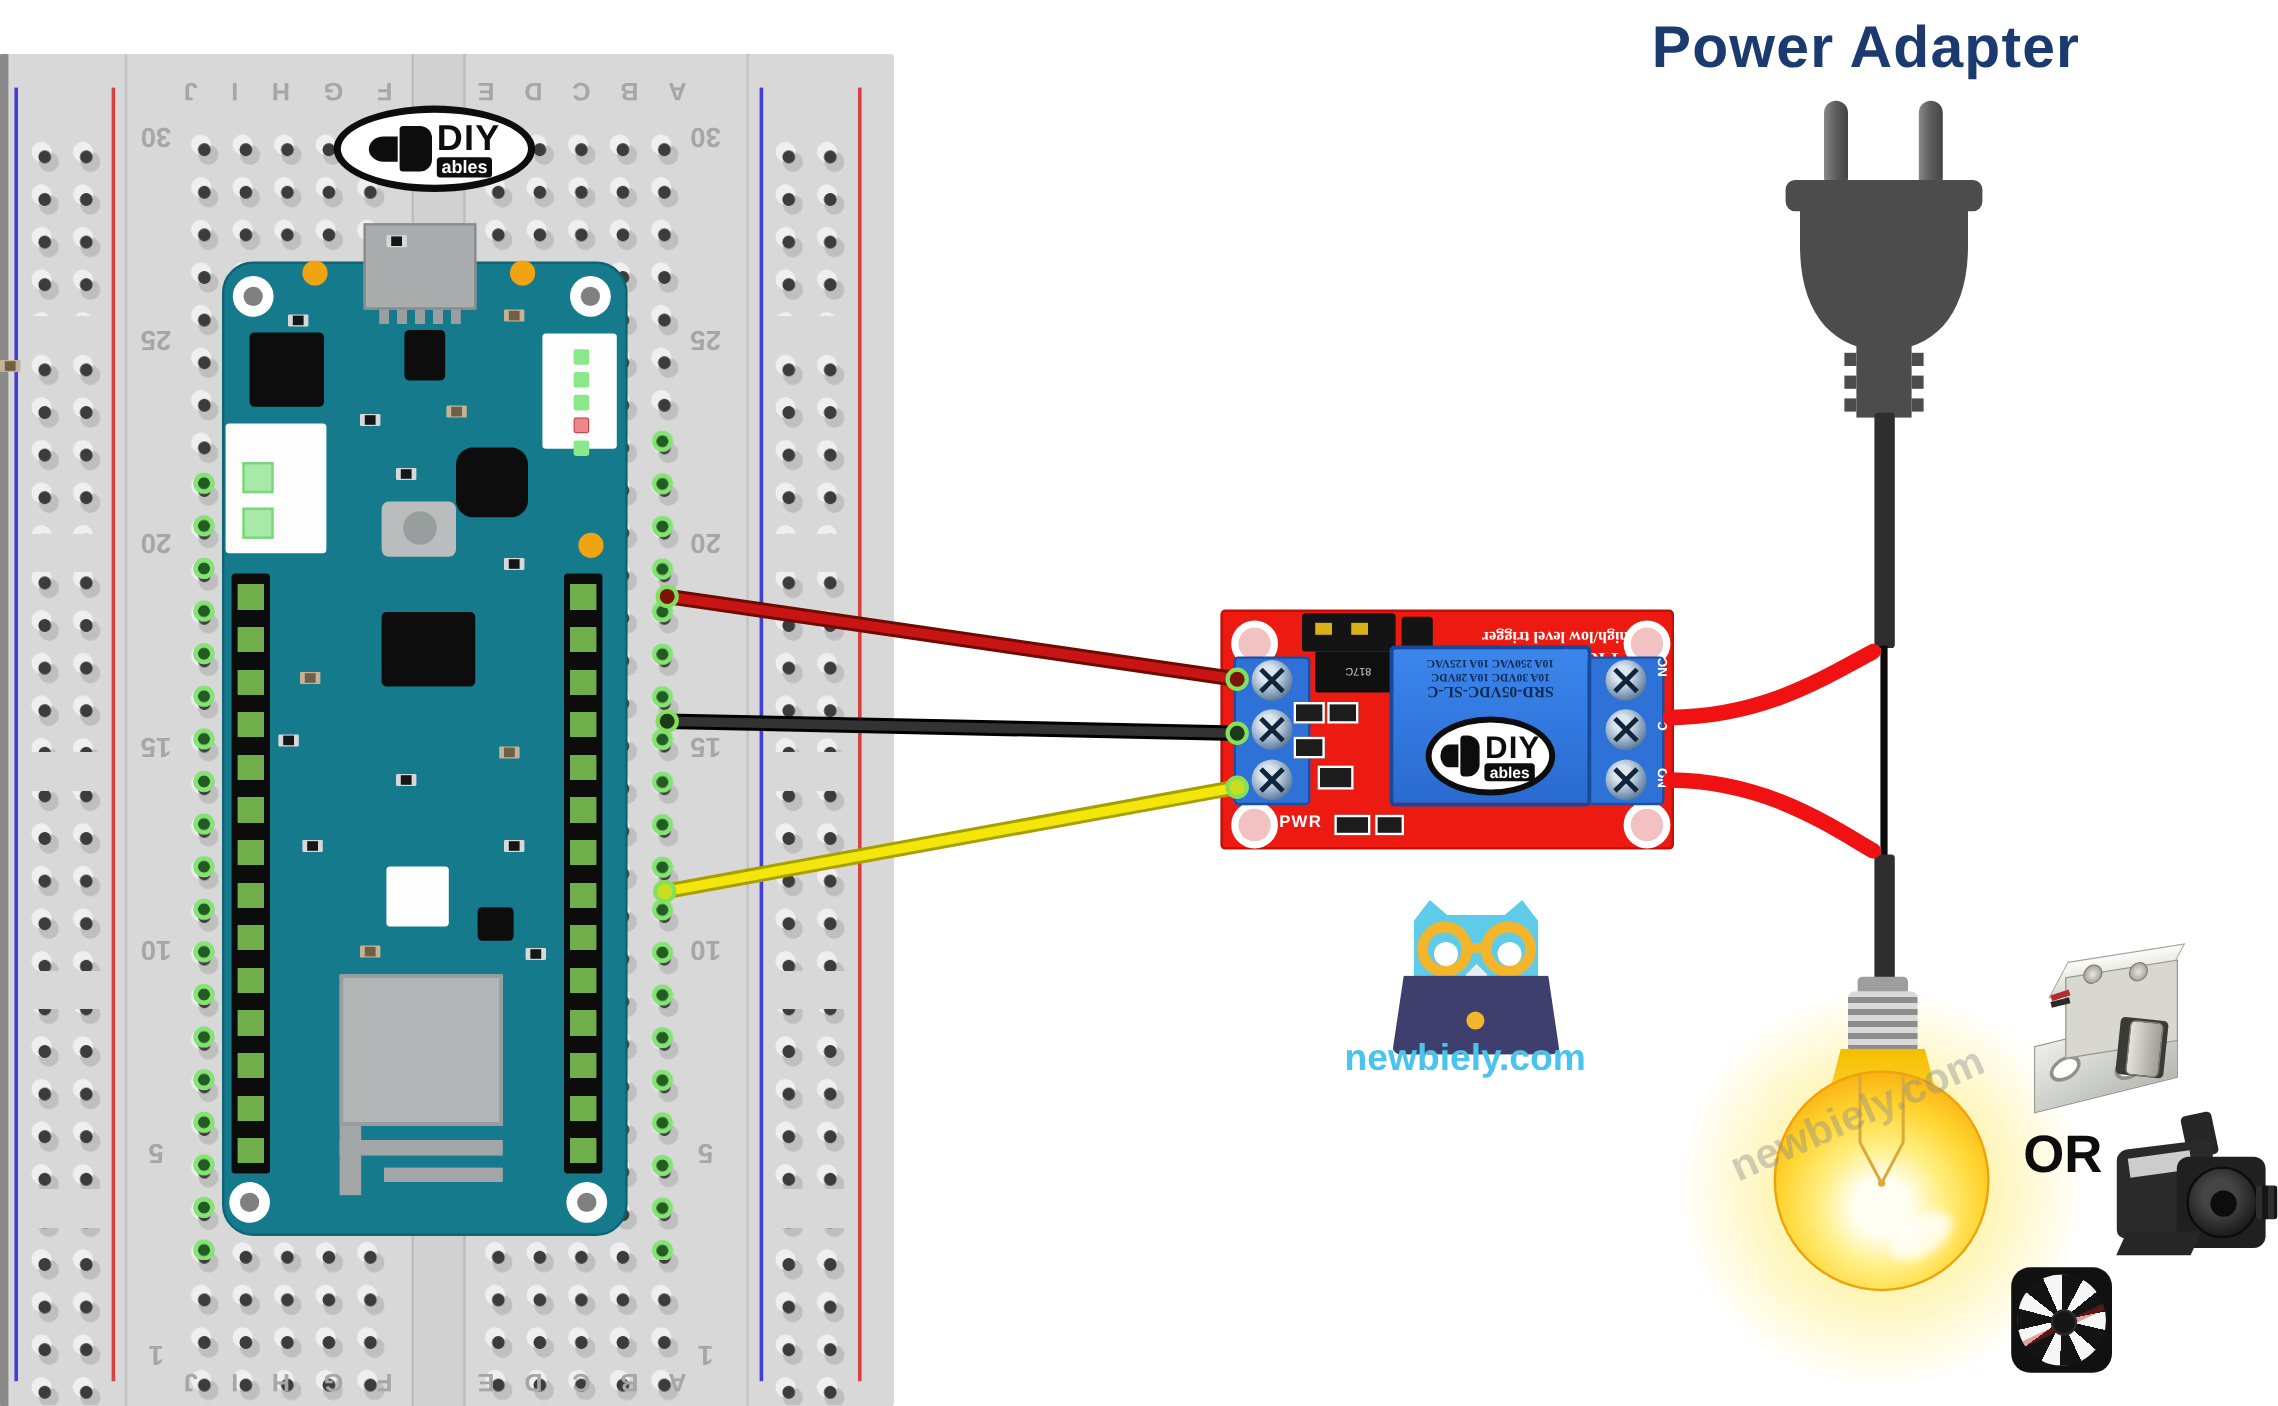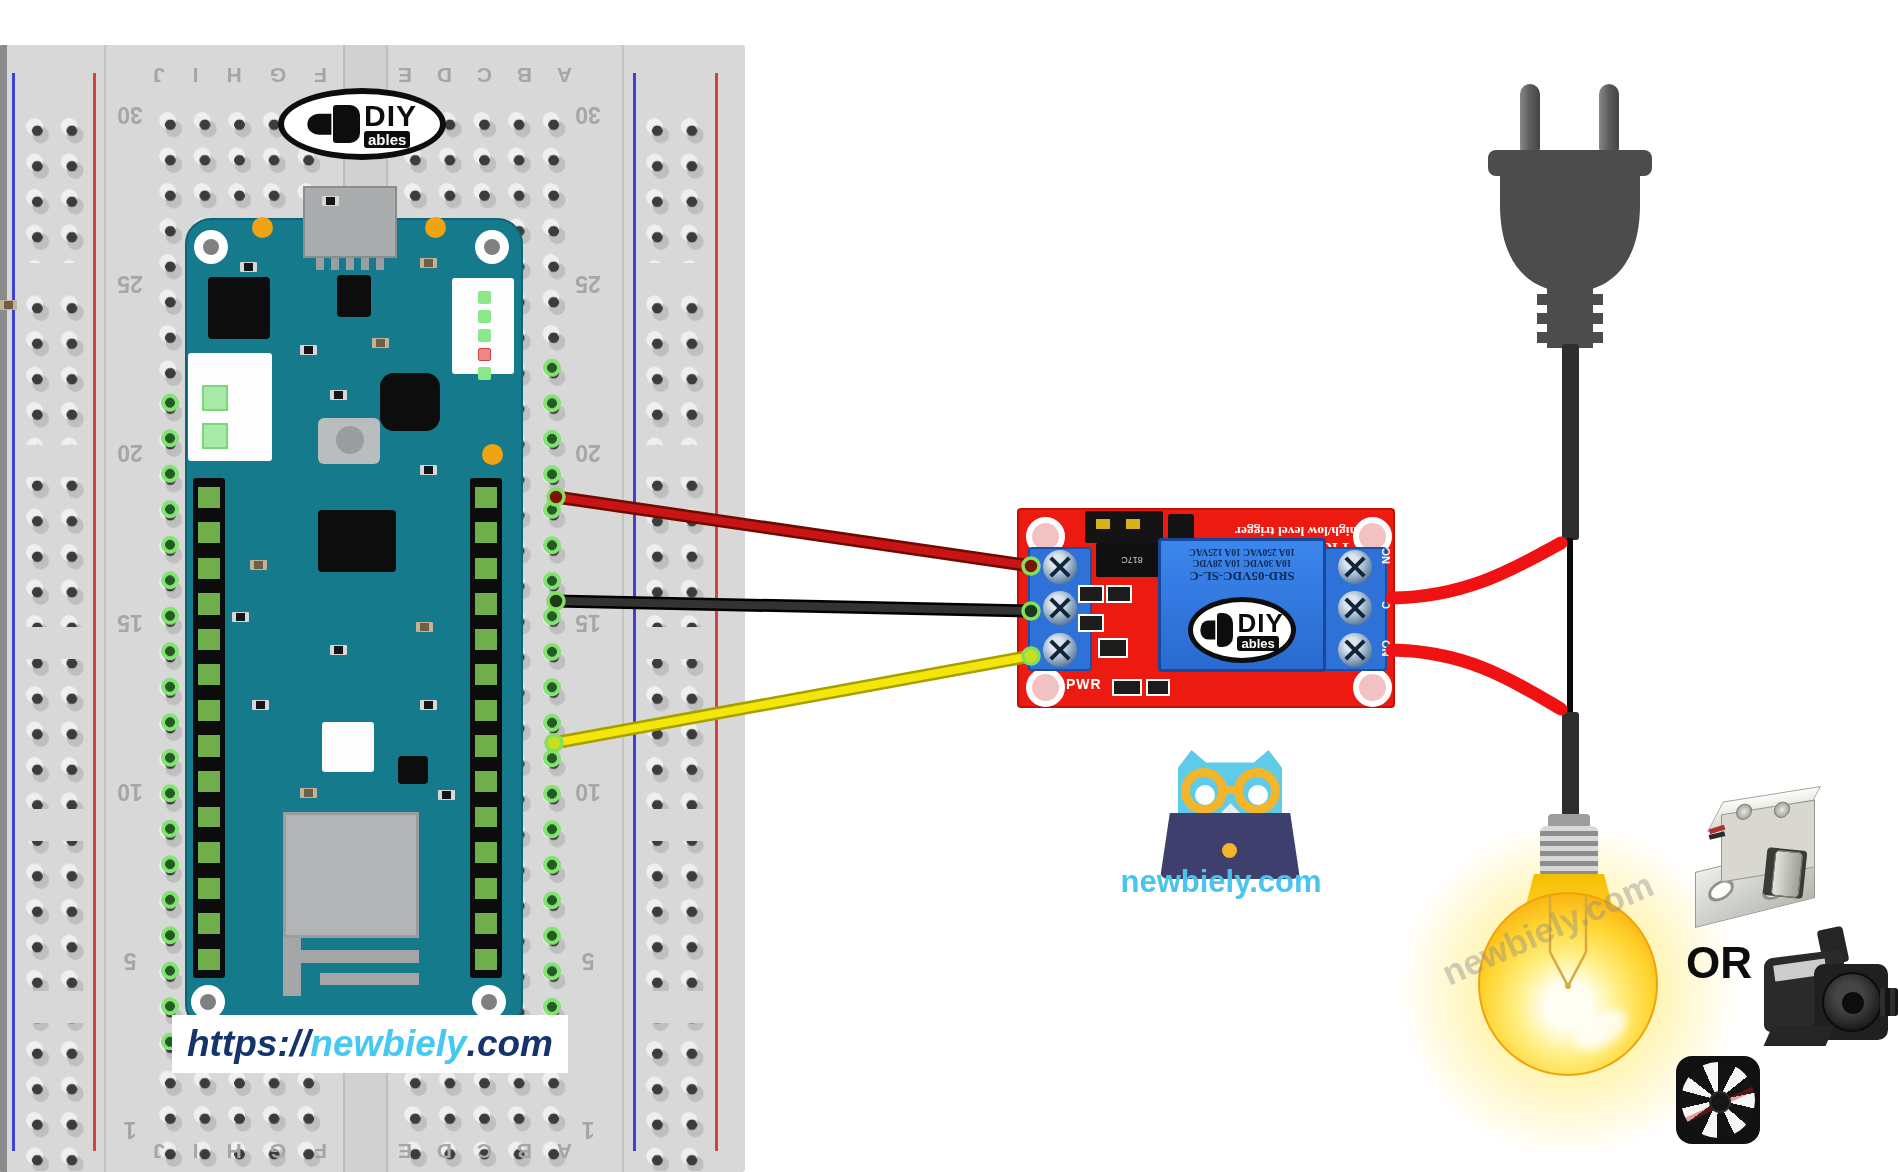--- a/index.html
+++ b/index.html
@@ -293,25 +293,20 @@
   <div class="abs smd" style="left:420px;top:465px"></div>
   <div class="abs smd tan" style="left:250px;top:560px"></div>
   <div class="abs smd" style="left:232px;top:612px"></div>
   <div class="abs smd" style="left:330px;top:645px"></div>
   <div class="abs smd tan" style="left:416px;top:622px"></div>
   <div class="abs smd" style="left:252px;top:700px"></div>
   <div class="abs smd" style="left:420px;top:700px"></div>
   <div class="abs smd tan" style="left:300px;top:788px"></div>
   <div class="abs smd" style="left:438px;top:790px"></div>
 
-  <div id="url-box" class="abs">
-    <span class="navy">https://</span>
-      <span class="cyan">newbiely</span>
-      <span class="navy">.com</span>
-  </div>
 
   <div id="relay" class="abs"></div>
   <div class="abs rhole" style="left:1026px;top:517px"></div>
   <div class="abs rhole" style="left:1353px;top:517px"></div>
   <div class="abs rhole" style="left:1026px;top:668px"></div>
   <div class="abs rhole" style="left:1353px;top:668px"></div>
   <div id="relay-title" class="abs rot180">
     <div style="font-size:16px">1 Relay Module</div>
     <div style="font-size:13.5px">high/low level trigger</div>
   </div>
@@ -424,20 +419,21 @@
   <div id="owl-head" class="abs"></div>
   <div class="abs owl-lens" style="left:1181px;top:768px"></div>
   <div class="abs owl-lens" style="left:1234px;top:768px"></div>
   <div id="owl-bridge" class="abs"></div>
   <div class="abs owl-eye" style="left:1195px;top:785px"></div>
   <div class="abs owl-eye" style="left:1248px;top:785px"></div>
   <div id="owl-beak" class="abs"></div>
   <div id="owl-laptop" class="abs"></div>
   <div id="owl-site" class="abs">newbiely.com</div>
 
+  <div id="title" class="abs">Power Adapter</div>
   <div id="or-label" class="abs">OR</div>
 
   <div id="lock" class="abs">
     <div class="abs lock-plate">
       <div class="abs lock-hole" style="left:12px;top:14px;width:20px;height:14px;transform:rotate(-12deg)"></div>
       <div class="abs lock-hole" style="left:66px;top:26px;width:20px;height:14px;transform:rotate(-12deg)"></div>
     </div>
     <div class="abs lock-top"></div>
     <div class="abs lock-body">
       <div class="abs lock-screw" style="left:14px;top:-8px"></div>

